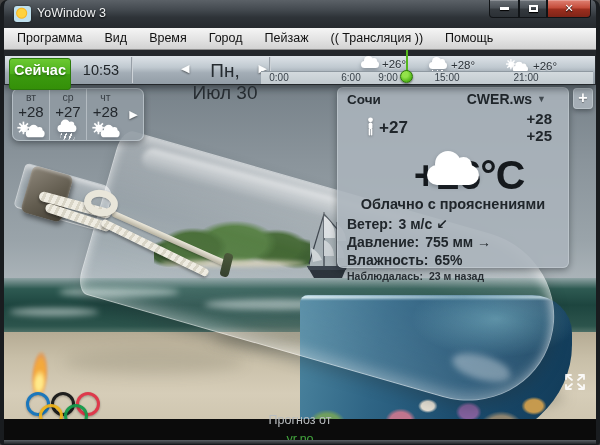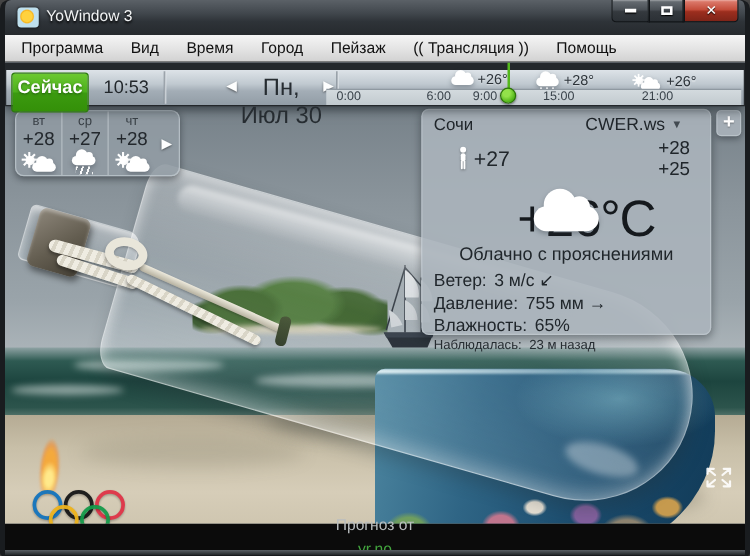--- a/index.html
+++ b/index.html
@@ -197,21 +197,21 @@
     border-right:1px solid rgba(235,240,244,.4); cursor:pointer; }
   .day-name { font-size:10.5px; color:#3a4147; line-height:11px; }
   .day-temp { font-size:15px; color:#23282d; line-height:17px; }
   .day-icon { margin-top:2px; transform:scale(1.05); }
   .more-btn { width:19px; display:flex; align-items:center; justify-content:center;
     color:#fdfefe; font-size:11px; text-shadow:0 1px 2px rgba(0,0,0,.5); cursor:pointer; }
 
   
   .weather-panel { position:absolute; left:333px; top:37px; width:232px; height:181px; z-index:5;
     background:rgba(171,180,188,.88); border-radius:6px; border:1px solid rgba(205,214,220,.5);
-    box-shadow:0 2px 7px rgba(10,16,20,.4); color:#20262b; }
+    box-shadow:0 2px 7px rgba(10,16,20,.4); color:#20262b;font-weight:bold; }
   .panel-header { position:relative; height:22px; }
   .city-name { position:absolute; left:9px; top:4px; font-size:13.5px; }
   .source-select { position:absolute; right:22px; top:3px; display:flex; align-items:center; gap:5px;
     cursor:pointer; }
   .source-name { font-size:14px; }
   .dd-arrow { font-size:9px; color:#434b52; }
   .add-btn { position:absolute; left:569px; top:38px; width:20px; height:21px; z-index:5;
     background:rgba(171,180,188,.88); border:1px solid rgba(205,214,220,.5); border-radius:4px;
     color:#fff; font-size:16px; font-weight:bold; text-align:center; line-height:18px;
     text-shadow:0 1px 1px rgba(0,0,0,.35); cursor:pointer; box-shadow:0 2px 5px rgba(10,16,20,.4); }

